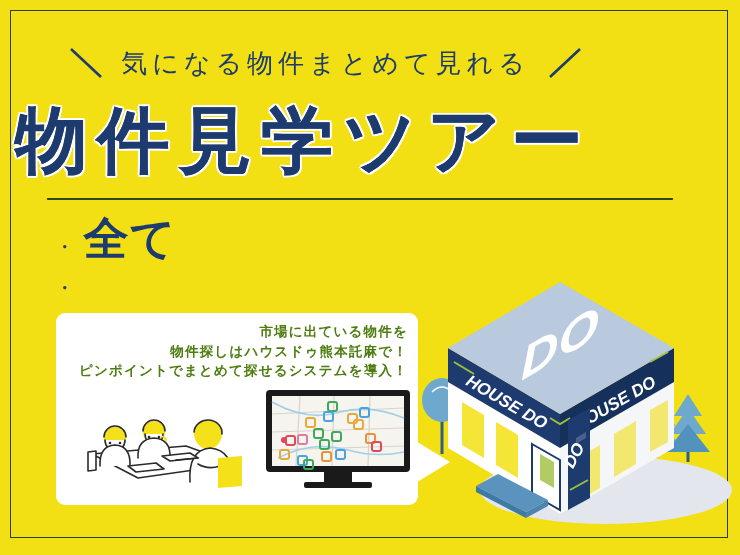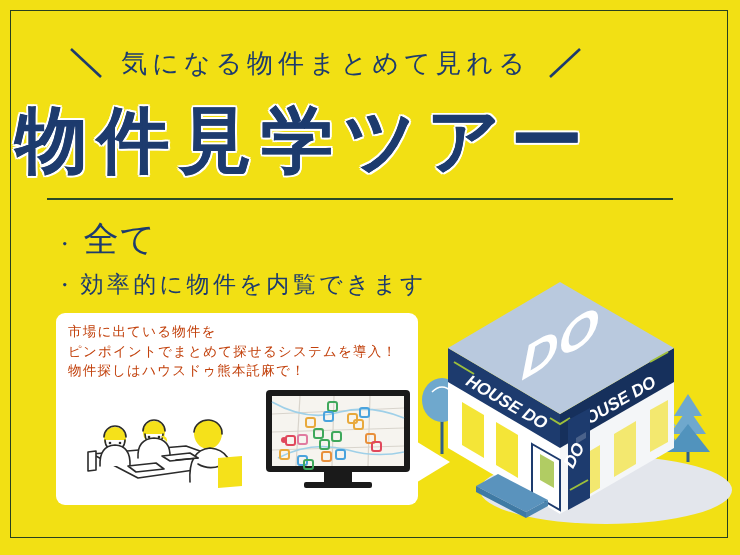--- a/index.html
+++ b/index.html
@@ -107,22 +107,22 @@
     font-size: 23px;
     letter-spacing: 3.4px;
     line-height: 41px;
     font-weight: 400;
   }
   .bullet-dot {
     font-size: 21px;
     margin-right: 2px;
   }
   .emph {
-    font-size: 35px;
-    font-weight: 400;
+    font-size: 45px;
+    font-weight: 700;
     letter-spacing: 1px;
     padding: 0 3px;
   }
 
   
   #info-card {
     position: absolute;
     left: 56px;
     top: 313px;
     width: 362px;
@@ -139,26 +139,27 @@
     height: 0;
     border-top: 22px solid transparent;
     border-bottom: 22px solid transparent;
     border-left: 36px solid #ffffff;
   }
   #card-text {
     position: absolute;
     left: 68px;
     top: 322px;
     width: 340px;
-    color: #c2410c;
+    color: #4d7c0f;
     font-size: 13.5px;
-    font-weight: 400;
+    font-weight: 700;
     letter-spacing: 1.2px;
     line-height: 19.5px;
     white-space: nowrap;
+    text-align: right;
   }
 
   
   #meeting-illustration {
     position: absolute;
     left: 66px;
     top: 386px;
     width: 180px;
     height: 106px;
   }
@@ -207,31 +208,30 @@
 
   <div id="divider"></div>
 
   <div id="bullets">
     <div class="bullet-line">
       <span class="bullet-dot">・</span>
       <span class="emph">全て</span>
     </div>
     <div class="bullet-line">
       <span class="bullet-dot">・</span>
-      <span>効率的に物件を内覧できます</span>
     </div>
   </div>
 
   <div id="info-card"></div>
   <div id="card-tail"></div>
 
   <div id="card-text">
     <div>市場に出ている物件を</div>
+    <div>物件探しはハウスドゥ熊本託麻で！</div>
     <div>ピンポイントでまとめて探せるシステムを導入！</div>
-    <div>物件探しはハウスドゥ熊本託麻で！</div>
   </div>
 
   <svg id="meeting-illustration" viewBox="0 0 180 106">
     <g fill="none" stroke="#2b2b2b" stroke-width="1.6" stroke-linecap="round" stroke-linejoin="round">
 
       <path d="M26 68 L120 60 L170 78 L72 92 Z" fill="#ffffff"></path>
 
       <path d="M38 52 a11 11 0 0 1 22 0 a11 12 0 0 1 -22 0 Z" fill="#f5e11a" stroke="none"></path>
       <path d="M39 54 a10 11 0 0 0 20 0" fill="#ffffff"></path>
       <path d="M38 51 a11 11 0 0 1 22 0"></path>

